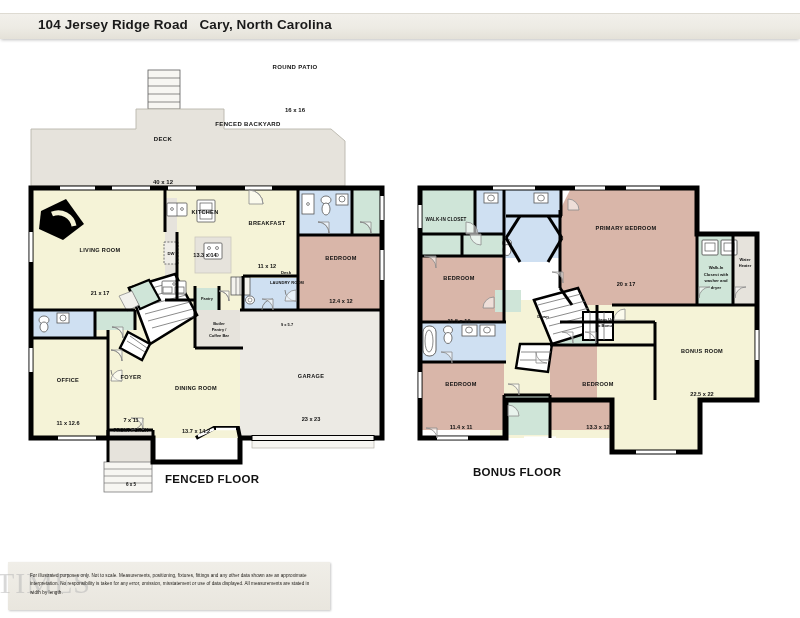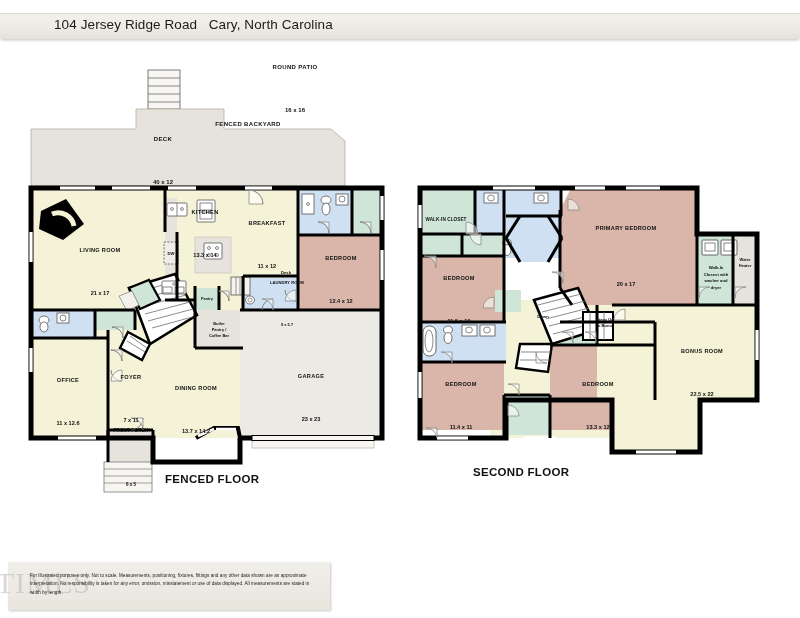--- a/index.html
+++ b/index.html
@@ -9,22 +9,22 @@
     position:relative; overflow:hidden;
   }
   
   #title-bar{
     position:absolute; left:0; top:13px; width:800px; height:26px;
     background:linear-gradient(to bottom,#f2f0eb 0%, #edebe4 55%, #e4e1d8 100%);
     border-top:1px solid #dedbd2;
     box-shadow:0 2px 3px -1px rgba(0,0,0,.25);
   }
   #title-text{
-    position:absolute; left:54px; top:3px;
-    font-size:13.5px; font-weight:normal; color:#1a1a1a; letter-spacing:.1px;
+    position:absolute; left:38px; top:3px;
+    font-size:13.5px; font-weight:bold; color:#1a1a1a; letter-spacing:.1px;
     white-space:pre;
   }
   
   #plan{ position:absolute; left:0; top:0; width:800px; height:618px; }
   
   #footer-bar{
     position:absolute; left:8px; top:562px; width:322px; height:48px;
     background:linear-gradient(to bottom,#f0eee8,#e9e6de);
     box-shadow:1px 1px 2px rgba(0,0,0,.22);
   }
@@ -495,17 +495,17 @@
 <div class="rlabel" style="left:605px; top:323px; font-size:4.0px; font-weight:bold; line-height:1.5;">Steps Up
 To Bonus</div>
 <div class="rlabel" style="left:716px; top:278px; font-size:4.2px; font-weight:bold; line-height:1.55;">Walk-In
 Closest with
 washer and
 dryer</div>
 <div class="rlabel" style="left:745px; top:263px; font-size:4.0px; font-weight:bold; line-height:1.5;">Water
 Heater</div>
 
 <div class="floor-caption" style="left:165px; top:473px;">FENCED FLOOR</div>
-<div class="floor-caption" style="left:473px; top:466px;">SECOND FLOOR</div>
+<div class="floor-caption" style="left:473px; top:466px;">BONUS FLOOR</div>
 
 <div id="footer-bar"></div>
 <div id="watermark">TIMES</div>
 <div id="disclaimer">For illustrated purposes only. Not to scale. Measurements, positioning, fixtures, fittings and any other data shown are an approximate interpretation. No responsibility is taken for any error, omission, misstatement or use of data displayed. All measurements are stated in width by length.</div>
 
 </body></html>

